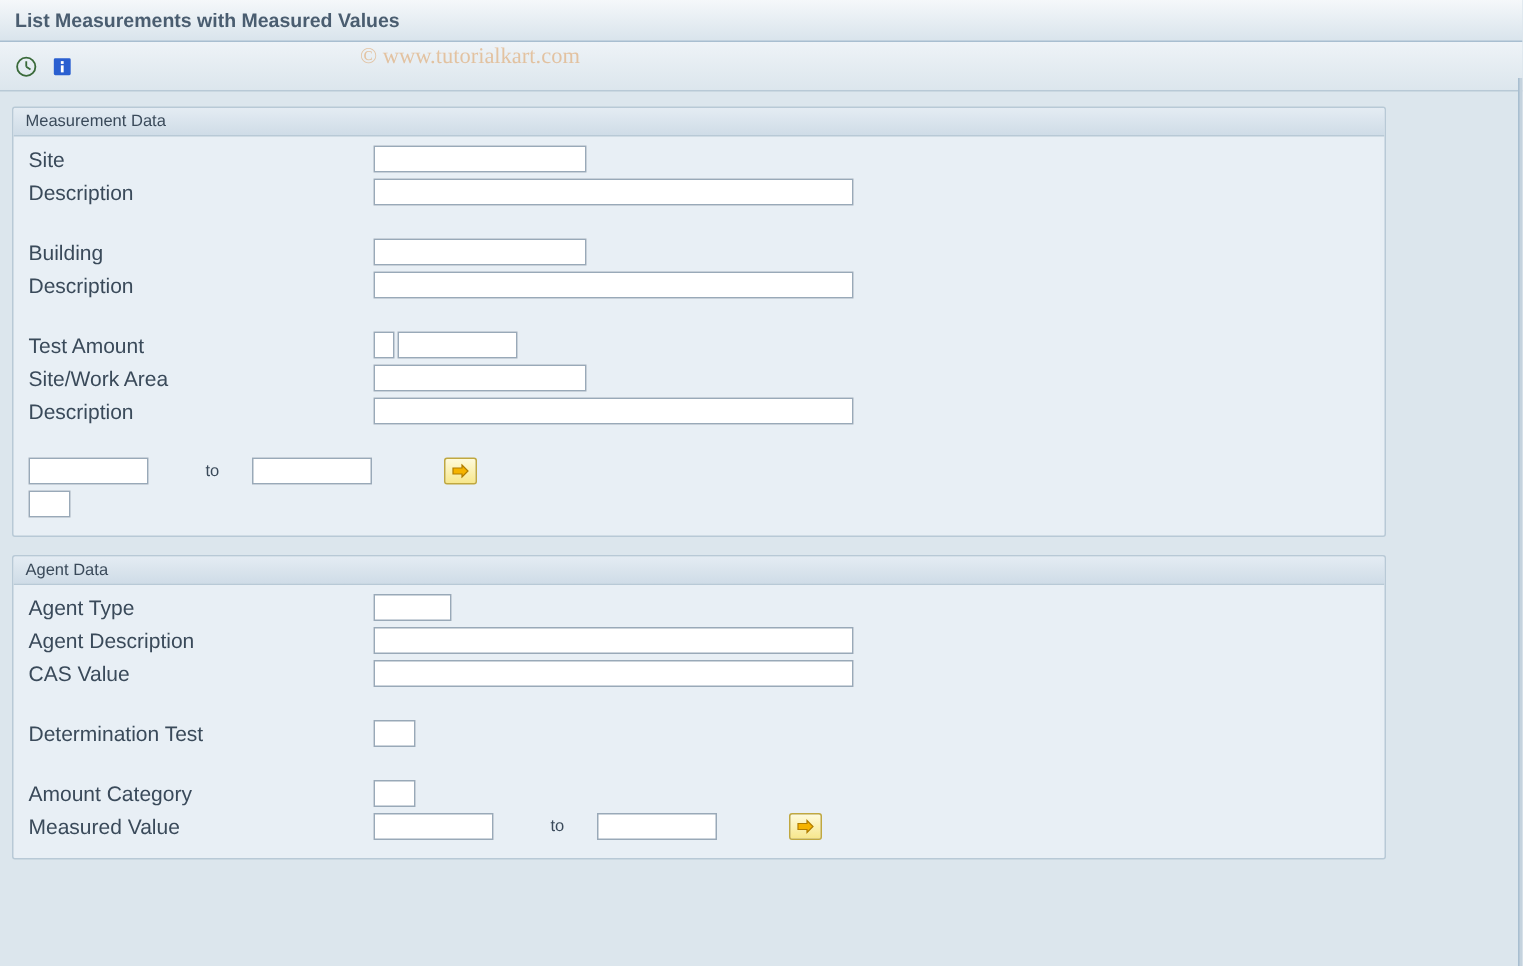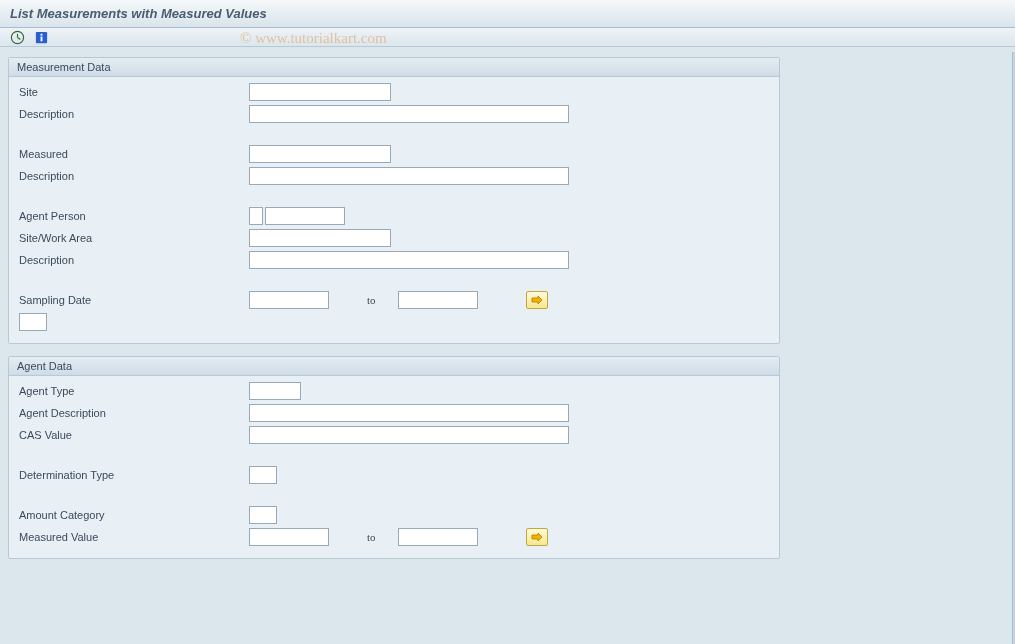--- a/index.html
+++ b/index.html
@@ -1,34 +1,34 @@
 <!DOCTYPE html>
 <html><head>
 <meta charset="utf-8">
 <style>
 * { box-sizing: border-box; margin: 0; padding: 0; }
 body { font-family: Arial, sans-serif; font-size: 11px; background: #dce6ed; color: #333; width: 1015px; height: 644px; overflow: hidden; position: relative; }
 
-.title-bar { background: linear-gradient(#f5f8fa, #d9e4ec); border-bottom: 1px solid #a8bed0; padding: 6px 10px; font-size: 13px; font-weight: bold; font-style: italic; color: #4a5d70; }
+.title-bar { background: linear-gradient(#f5f8fa, #d9e4ec); border-bottom: 1px solid #a8bed0; padding: 6px 10px; font-size: 13px; font-weight: bold; color: #4a5d70; }
 
-.toolbar { background: linear-gradient(#eef3f7, #dce6ed); border-bottom: 1px solid #b8c9d6; padding: 4px 8px; height: 19px; display: flex; align-items: center; gap: 6px; position: relative; }
+.toolbar { background: linear-gradient(#eef3f7, #dce6ed); border-bottom: 1px solid #b8c9d6; padding: 4px 8px; height: 33px; display: flex; align-items: center; gap: 6px; position: relative; }
 .toolbar .tb-btn { width: 18px; height: 18px; display: flex; align-items: center; justify-content: center; cursor: pointer; }
 .watermark { position: absolute; left: 240px; top: 2px; font-size: 15px; color: rgba(220,140,60,0.45); font-family: Georgia, serif; }
 
 .content { padding: 10px 8px 0 8px; }
 
-.group { background: #e8eff5; border: 1px solid #b8c9d6; border-radius: 2px; margin-bottom: 12px; width: 772px; overflow: hidden; }
+.group { background: #e8eff5; border: 1px solid #b8c9d6; border-radius: 2px; margin-bottom: 12px; width: 916px; overflow: hidden; }
 .group-title { background: linear-gradient(#e4ecf3, #cfdce7); border-bottom: 1px solid #b8c9d6; padding: 3px 8px; font-size: 11px; color: #3a4a5a; }
 .group-body { padding: 4px 0 10px 0; }
 
 .row { display: flex; align-items: center; height: 22px; padding: 0 10px; }
 .row.gap { margin-top: 18px; }
-.row .lbl { width: 230px; color: #3a4a5a; font-size: 11px; }
+.row .lbl { width: 230px; color: #3a4a5a; font-size: 14px; }
 .row input { height: 18px; border: 1px solid #99a9b8; background: #fff; font-size: 11px; padding: 0 2px; }
-.row .to-lbl { margin: 0 22px 0 38px; color: #3a4a5a; font-family: Liberation Serif, serif; }
+.row .to-lbl { margin: 0 22px 0 38px; color: #3a4a5a; }
 
 .in-tiny { width: 14px; }
 .in-xs { width: 28px; }
 .in-s { width: 52px; }
 .in-m { width: 80px; }
 .in-l { width: 142px; }
 .in-xl { width: 320px; }
 
 .multi-btn { width: 22px; height: 18px; background: linear-gradient(#fefadb, #f7e78c); border: 1px solid #c0a840; border-radius: 2px; margin-left: 48px; display: flex; align-items: center; justify-content: center; cursor: pointer; }
 .multi-btn svg { display: block; }
@@ -72,45 +72,44 @@
       <div class="row">
         <div class="lbl">Site</div>
         <input class="in-l" style="">
       </div>
       <div class="row">
         <div class="lbl">Description</div>
         <input class="in-xl" style="">
       </div>
 
       <div class="row gap">
-        <div class="lbl">Measured</div>
+        <div class="lbl">Building</div>
         <input class="in-l" style="">
       </div>
 
       <div class="row">
         <div class="lbl">Description</div>
         <input class="in-xl" style="">
       </div>
 
       <div class="row gap">
-        <div class="lbl">Agent Person</div>
+        <div class="lbl">Test Amount</div>
         <input class="in-tiny" style="">
         <input class="in-m" style="margin-left: 2px;">
       </div>
       <div class="row">
         <div class="lbl">Site/Work Area</div>
         <input class="in-l" style="">
       </div>
       <div class="row">
         <div class="lbl">Description</div>
         <input class="in-xl" style="">
       </div>
 
       <div class="row gap">
-        <div class="lbl">Sampling Date</div>
         <input class="in-m" style="">
         <span class="to-lbl">to</span>
         <input class="in-m" style="">
         <div class="multi-btn">
           <svg width="12" height="10" viewBox="0 0 12 10">
             <path d="M1 3 L7 3 L7 1 L11 5 L7 9 L7 7 L1 7 Z" fill="#f5b300" stroke="#b07c00" stroke-width="0.8"></path>
           </svg>
         </div>
       </div>
       <div class="row">
@@ -131,21 +130,21 @@
       <div class="row">
         <div class="lbl">Agent Description</div>
         <input class="in-xl" style="">
       </div>
       <div class="row">
         <div class="lbl">CAS Value</div>
         <input class="in-xl" style="">
       </div>
 
       <div class="row gap">
-        <div class="lbl">Determination Type</div>
+        <div class="lbl">Determination Test</div>
         <input class="in-xs" style="">
       </div>
 
       <div class="row gap">
         <div class="lbl">Amount Category</div>
         <input class="in-xs" style="">
       </div>
       <div class="row">
         <div class="lbl">Measured Value</div>
         <input class="in-m" style="">

